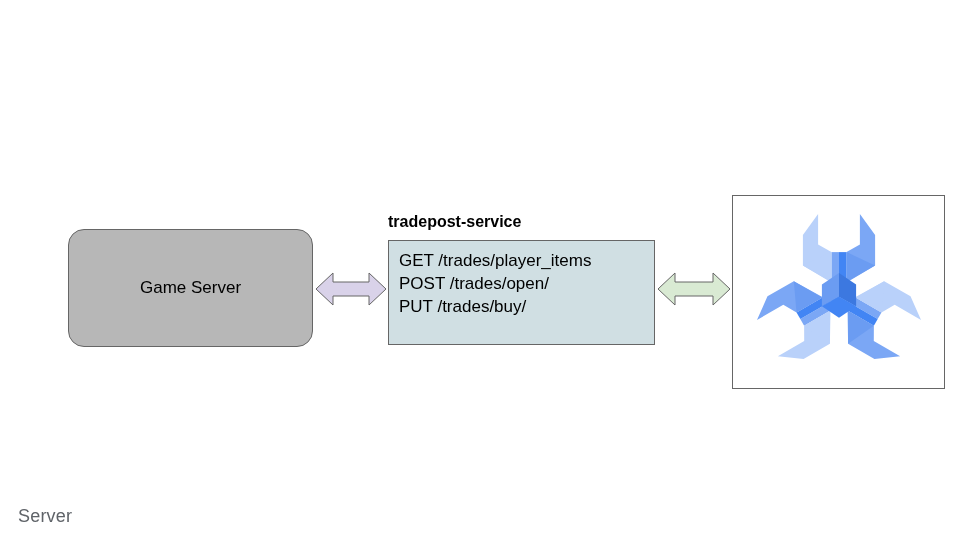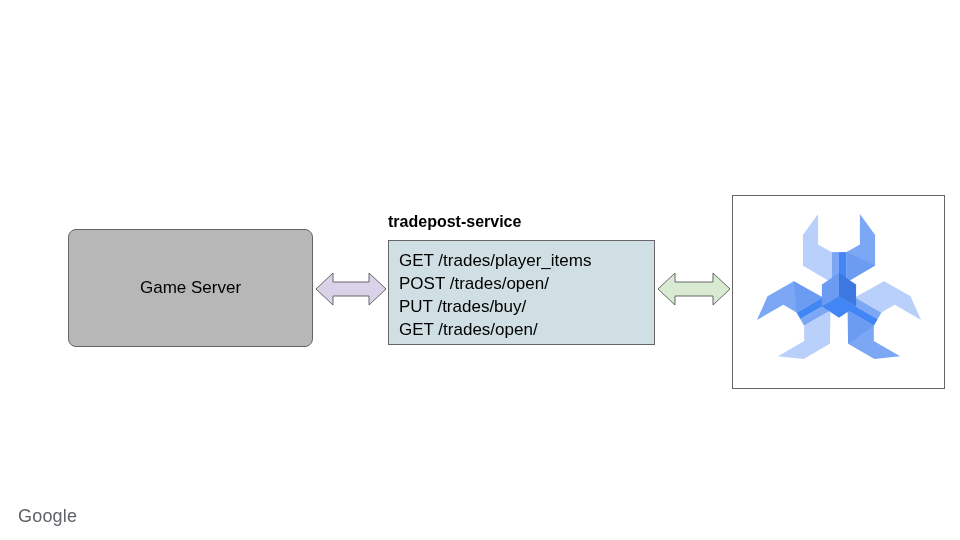--- a/index.html
+++ b/index.html
@@ -26,21 +26,21 @@
   
   .node-game-server {
     position: absolute;
     left: 68px;
     top: 229px;
     width: 245px;
     height: 118px;
     box-sizing: border-box;
     background: #b7b7b7;
     border: 1px solid #666666;
-    border-radius: 8px;
+    border-radius: 16px;
     display: flex;
     align-items: center;
     justify-content: center;
   }
   .node-game-server-label {
     font-size: 17px;
     color: #000000;
     line-height: 1.2;
     text-align: center;
     white-space: nowrap;
@@ -141,21 +141,20 @@
       <polygon points="2,27 19,11 19,20 55,20 55,11 72,27 55,43 55,34 19,34 19,43" fill="#d9d2e9" stroke="#666666" stroke-width="1" stroke-linejoin="miter"></polygon>
     </svg>
   </div>
 
   <div class="service-title">tradepost-service</div>
 
   <div class="node-service">
     <div class="endpoint-line">GET /trades/player_items</div>
     <div class="endpoint-line">POST /trades/open/</div>
     <div class="endpoint-line">PUT /trades/buy/</div>
-    <div class="endpoint-line">GET /trades/open/</div>
   </div>
 
   <div class="arrow-wrap arrow-right-left">
     <svg width="76" height="54" viewBox="0 0 76 54" xmlns="http://www.w3.org/2000/svg">
       <polygon points="2,27 19,11 19,20 57,20 57,11 74,27 57,43 57,34 19,34 19,43" fill="#d9ead3" stroke="#666666" stroke-width="1" stroke-linejoin="miter"></polygon>
     </svg>
   </div>
 
   <div class="logo-frame">
     <svg width="190" height="190" viewBox="0 0 200 200" xmlns="http://www.w3.org/2000/svg">
@@ -195,15 +194,15 @@
           <polygon points="138,72 100,94 108,90 108,58" fill="#6b9cf2"></polygon>
         </g>
 
         <polygon points="100,105 100,80 82,92 82,115" fill="#6b9cf2"></polygon>
         <polygon points="100,105 100,80 118,92 118,115" fill="#3c78e0"></polygon>
         <polygon points="100,105 82,115 100,127 118,115" fill="#4285f4"></polygon>
       </g>
     </svg>
   </div>
 
-  <div class="watermark">Google</div>
+  <div class="watermark">Server</div>
 
 </div>
 
 </body></html>

